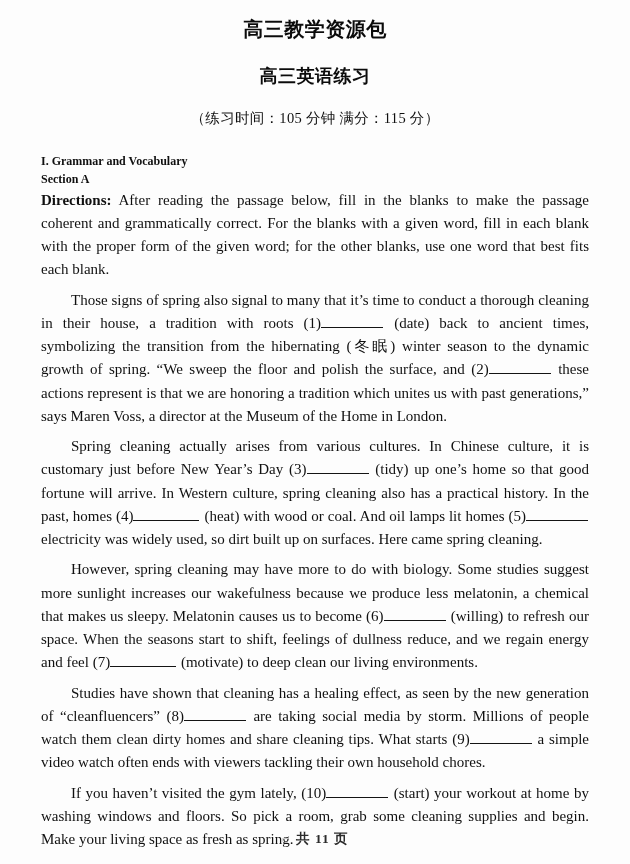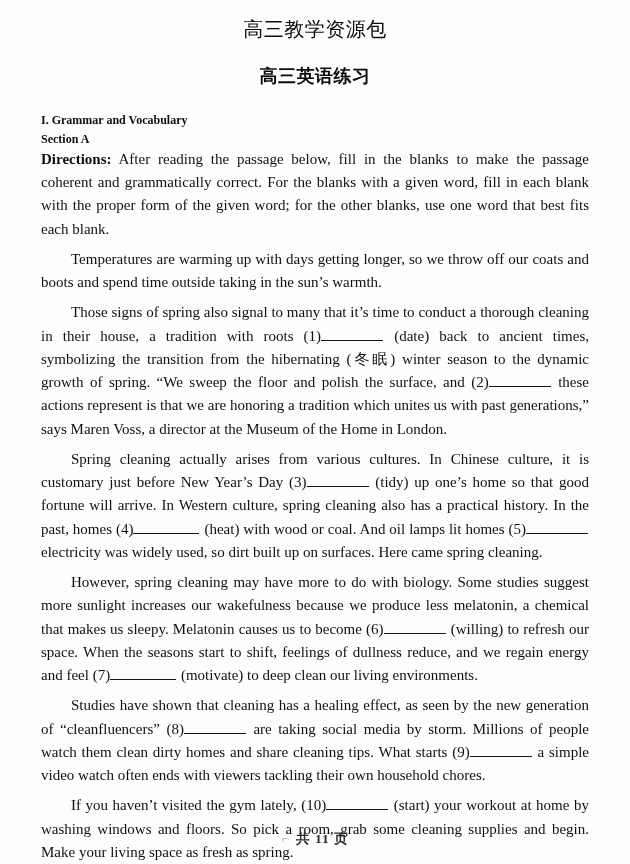--- a/index.html
+++ b/index.html
@@ -19,21 +19,21 @@
     width: 630px;
     height: 864px;
     box-sizing: border-box;
     padding: 0 41px 0 41px;
     background: #fdfdfd;
   }
   
   .title-main {
     text-align: center;
     font-family: "DejaVu Sans", "Liberation Sans", sans-serif;
-    font-weight: normal;
+    font-weight: bold;
     font-size: 20px;
     letter-spacing: 0.5px;
     margin: 0;
     padding-top: 16px;
     line-height: 1.3;
     color: #0b0b0b;
   }
   .title-sub {
     text-align: center;
     font-family: "DejaVu Sans", "Liberation Sans", sans-serif;
@@ -113,27 +113,27 @@
     margin-right: 6px;
   }
 </style>
 </head>
 <body>
 
 <div class="page">
 
   <h1 class="title-main">高三教学资源包</h1>
   <h2 class="title-sub">高三英语练习</h2>
+  <p class="title-meta">（练习时间：105 分钟  满分：115 分）</p>
 
   <p class="sec-head first">I. Grammar and Vocabulary</p>
   <p class="sec-head">Section A</p>
 
   <p class="para directions"><span class="lead">Directions:</span><span> After reading the passage below, fill in the blanks to make the passage coherent and grammatically correct. For the blanks with a given word, fill in each blank with the proper form of the given word; for the other blanks, use one word that best fits each blank.</span></p>
 
-  <p class="para indent"><span>Temperatures are warming up with days getting longer, so we throw off our coats and boots and spend time outside taking in the sun’s warmth.</span></p>
 
   <p class="para indent"><span>Those signs of spring also signal to many that it’s time to conduct a thorough cleaning in their house, a tradition with roots (1)</span><span class="blank"></span><span> (date) back to ancient times, symbolizing the transition from the </span><span class="ital">hibernating</span><span> (冬眠) winter season to the dynamic growth of spring. “We sweep the floor and polish the surface, and (2)</span><span class="blank"></span><span> these actions represent is that we are honoring a tradition which unites us with past generations,” says Maren Voss, a director at the Museum of the Home in London.</span></p>
 
   <p class="para indent"><span>Spring cleaning actually arises from various cultures. In Chinese culture, it is customary just before New Year’s Day (3)</span><span class="blank"></span><span> (tidy) up one’s home so that good fortune will arrive. In Western culture, spring cleaning also has a practical history. In the past, homes (4)</span><span class="blank wide"></span><span> (heat) with wood or coal. And oil lamps lit homes (5)</span><span class="blank"></span><span> electricity was widely used, so dirt built up on surfaces. Here came spring cleaning.</span></p>
 
   <p class="para indent"><span>However, spring cleaning may have more to do with biology. Some studies suggest more sunlight increases our wakefulness because we produce less melatonin, a chemical that makes us sleepy. Melatonin causes us to become (6)</span><span class="blank"></span><span> (willing) to refresh our space. When the seasons start to shift, feelings of dullness reduce, and we regain energy and feel (7)</span><span class="blank wide"></span><span> (motivate) to deep clean our living environments.</span></p>
 
   <p class="para indent"><span>Studies have shown that cleaning has a healing effect, as seen by the new generation of “cleanfluencers” (8)</span><span class="blank"></span><span> are taking social media by storm. Millions of people watch them clean dirty homes and share cleaning tips. What starts (9)</span><span class="blank"></span><span> a simple video watch often ends with viewers tackling their own household chores.</span></p>
 
   <p class="para indent"><span>If you haven’t visited the gym lately, (10)</span><span class="blank"></span><span> (start) your workout at home by washing windows and floors. So pick a room, grab some cleaning supplies and begin. Make your living space as fresh as spring.</span></p>

